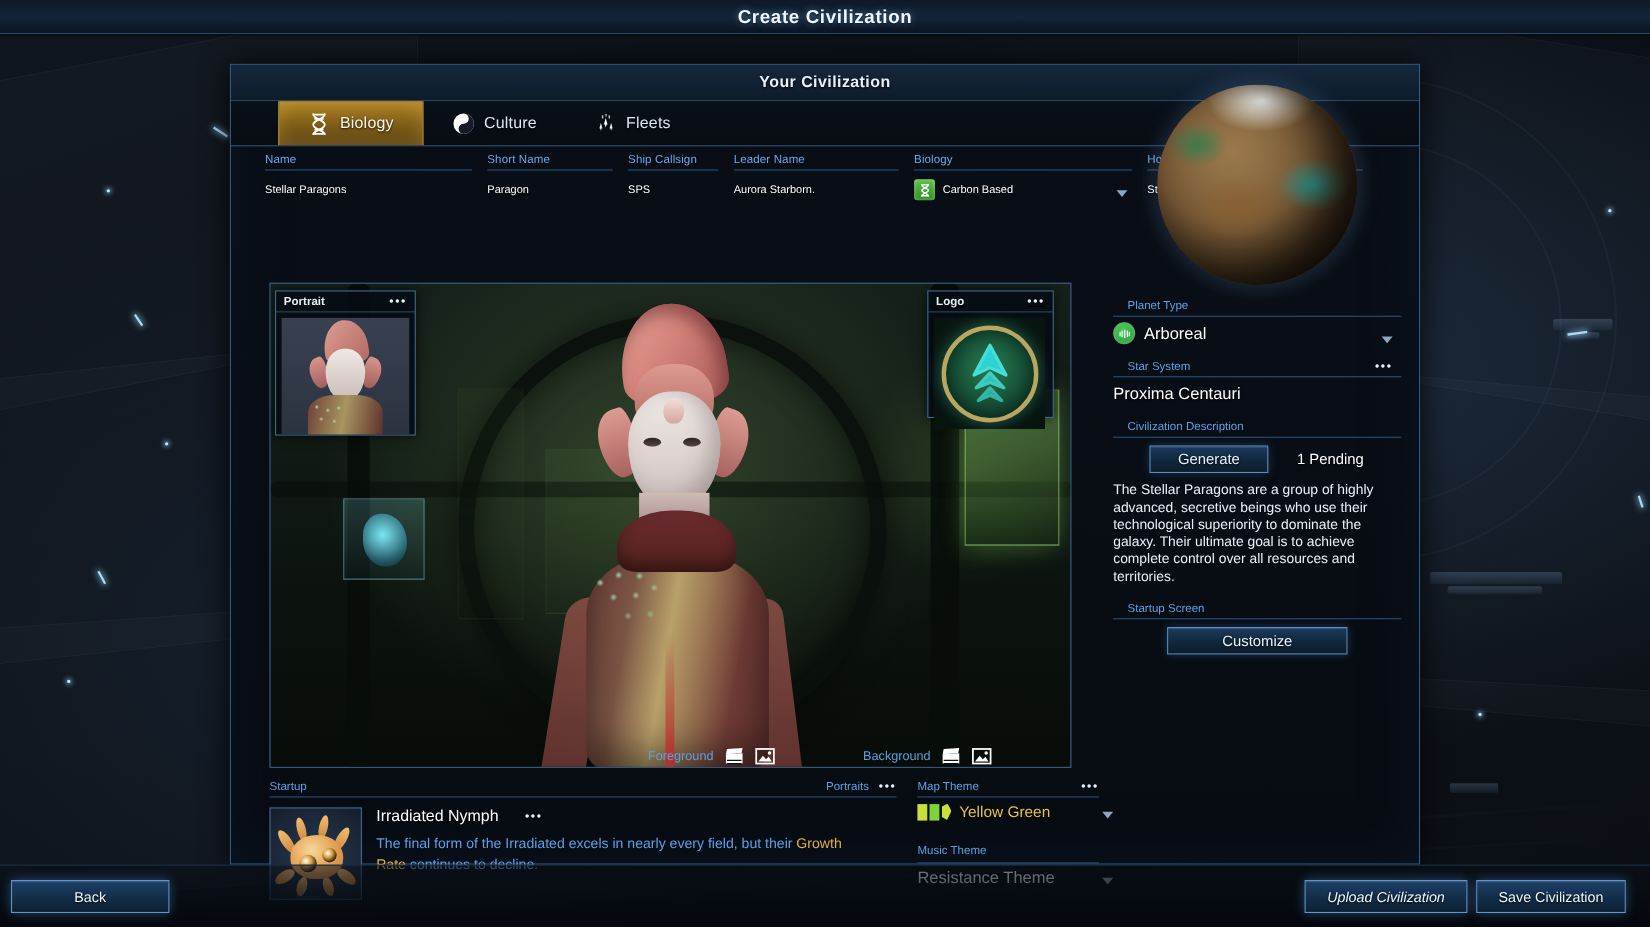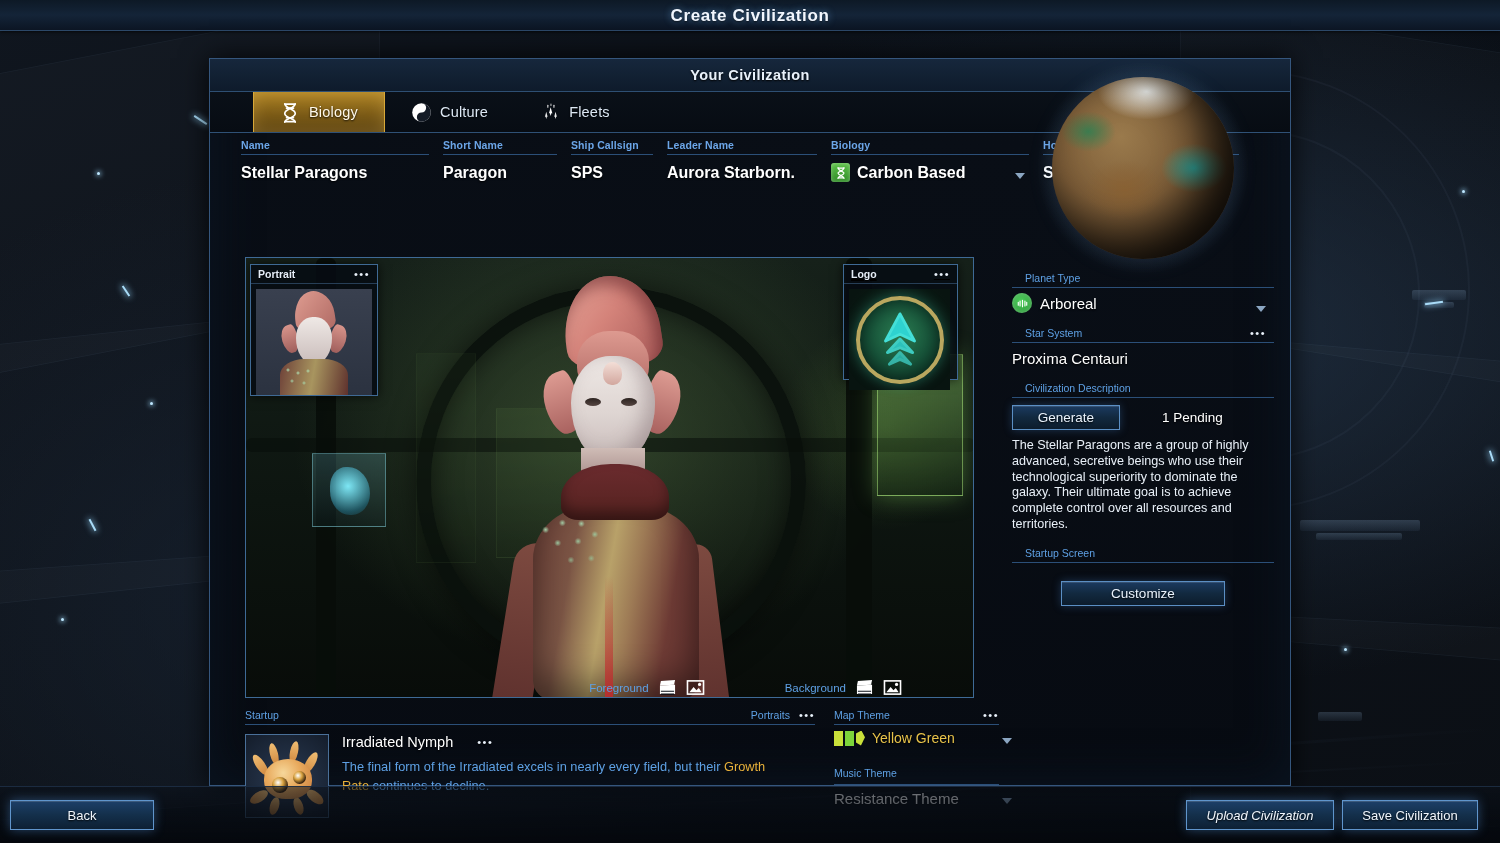--- a/index.html
+++ b/index.html
@@ -95,28 +95,28 @@
     box-shadow: inset 0 0 16px rgba(255,210,110,.25);
   }
   .tab.active .tab-label { color: #fff9ea; text-shadow: 0 1px 2px rgba(0,0,0,.85); }
   .tab-label { font-weight: normal; letter-spacing: .2px; text-shadow: 0 1px 2px #000; }
   .tab-ico { width: 20px; height: 21px; display: block; }
 
   
   #fields {
     display: flex; padding: 6px 31px 0 31px; gap: 0;
   }
-  .field { position: relative; padding-right: 14px; font-weight: bold; }
+  .field { position: relative; padding-right: 14px; }
   .field .lbl {
     color: #6ca6e8; font-size: 10.5px; letter-spacing: .1px;
     padding-bottom: 3px; display: block;
   }
   .field .underline { height: 1px; background: #2b4f78; margin-bottom: 5px; }
   .field .val {
-    color: #ffffff; font-size: 16px; height: 25px; display: flex; align-items: center; gap: 7px;
+    color: #ffffff; font-size: 10px; height: 25px; display: flex; align-items: center; gap: 7px;
     text-shadow: 0 1px 2px #000;
   }
   .caret {
     position: absolute; right: 18px; bottom: 6px;
     width: 0; height: 0; border-left: 5.5px solid transparent; border-right: 5.5px solid transparent;
     border-top: 6px solid #8ba6c2; cursor: pointer;
   }
   .bio-chip {
     width: 19px; height: 19px; border-radius: 3px; flex: none;
     background: linear-gradient(180deg, #5fc24a, #2e8c25);
@@ -362,25 +362,25 @@
     box-shadow: inset 0 0 5px rgba(255,255,255,.35);
   }
   .btn {
     display: inline-flex; align-items: center; justify-content: center;
     background: linear-gradient(180deg, #1b3a60 0%, #12293f 50%, #0c1c2c 100%);
     border: 1px solid #5b8fc4;
     color: #eaf3fd; font-size: 13.5px;
     box-shadow: 0 0 9px rgba(70,130,200,.35), inset 0 1px 0 rgba(255,255,255,.12);
     cursor: pointer; text-shadow: 0 1px 2px #000;
   }
-  #gen-row { display: flex; align-items: center; gap: 42px; padding-top: 7px; }
+  #gen-row { display: flex; align-items: center; gap: 26px; padding-top: 7px; margin-left: 33px; }
   #gen-btn { width: 108px; height: 25px; }
   #pending { color: #ffffff; font-size: 13.5px; text-shadow: 0 1px 2px #000; }
   #civdesc { color: #e9f0f8; font-size: 12.6px; line-height: 15.8px; padding-top: 8px; width: 248px; }
-  #customize { width: 164px; height: 25px; margin: 18px auto 0 auto; display: flex; }
+  #customize { width: 164px; height: 25px; margin: 7px auto 0 auto; display: flex; }
 
   
   #bottombar {
     position: absolute; left: 0; bottom: 0; width: 1500px; height: 57px;
     background: linear-gradient(180deg, rgba(10,16,25,.55), rgba(4,7,12,.95));
     border-top: 1px solid rgba(70,110,160,.35);
     display: flex; align-items: center;
   }
   .bbtn {
     height: 30px; display: inline-flex; align-items: center; justify-content: center;

